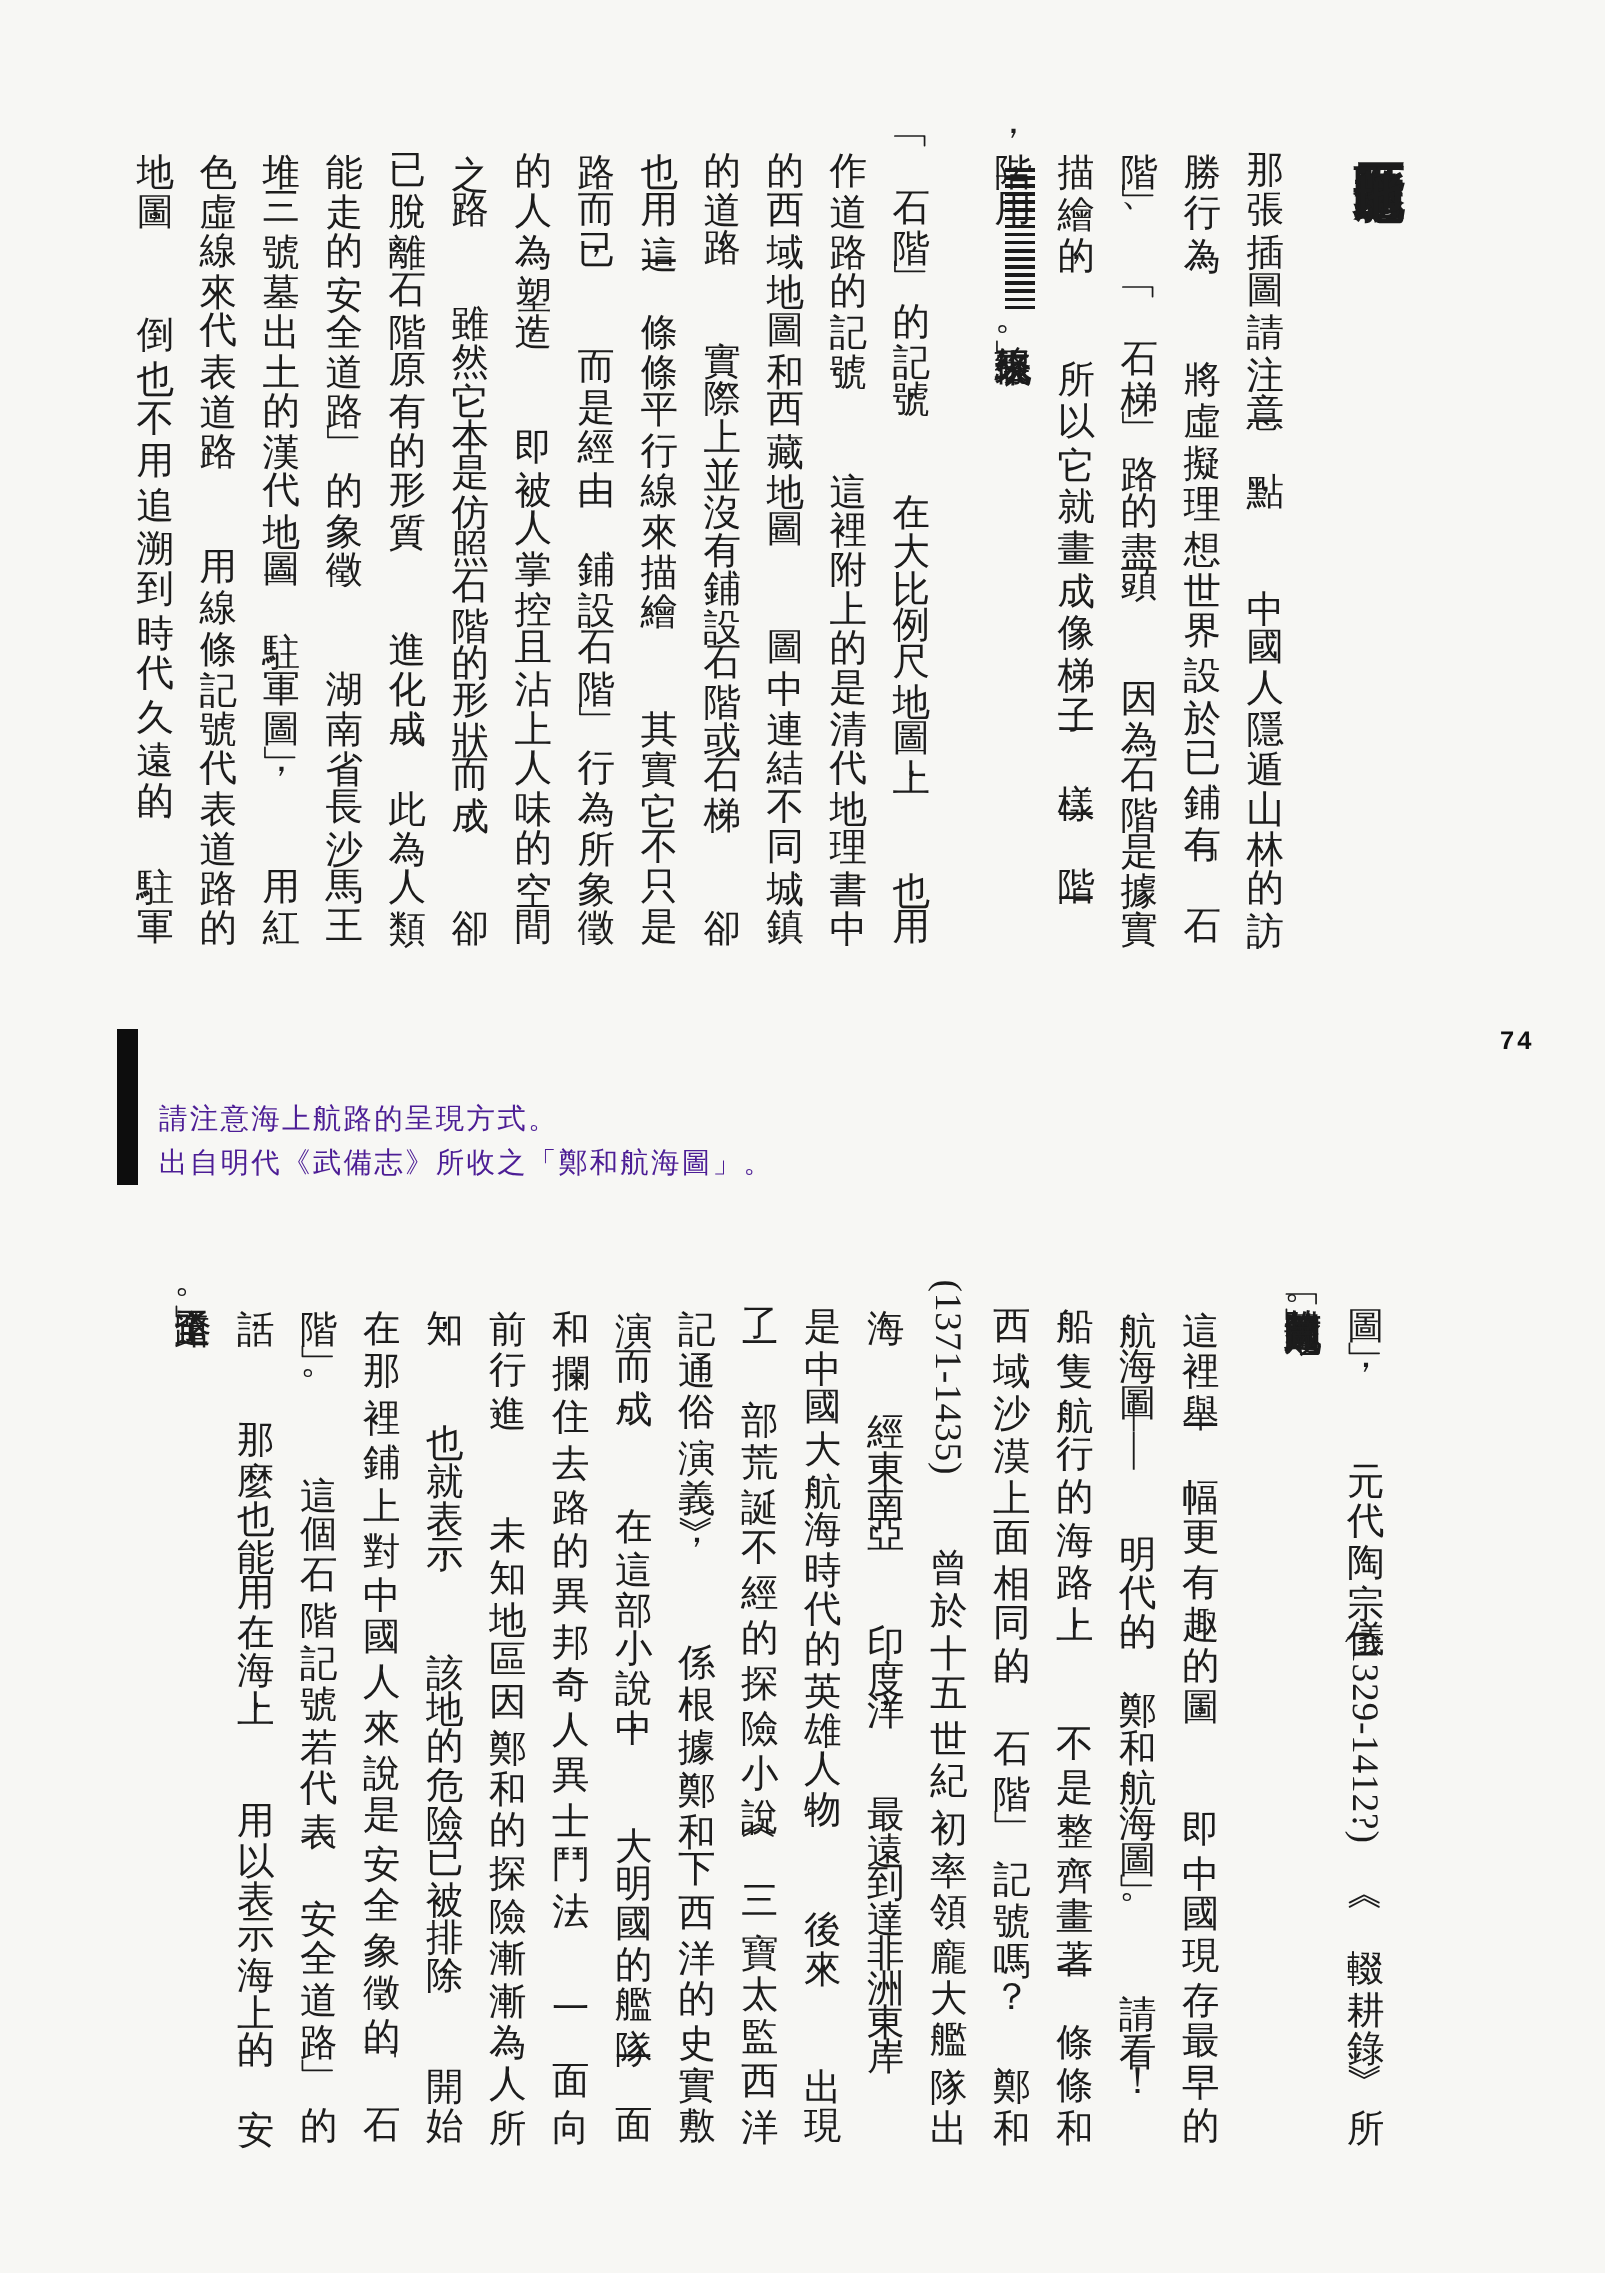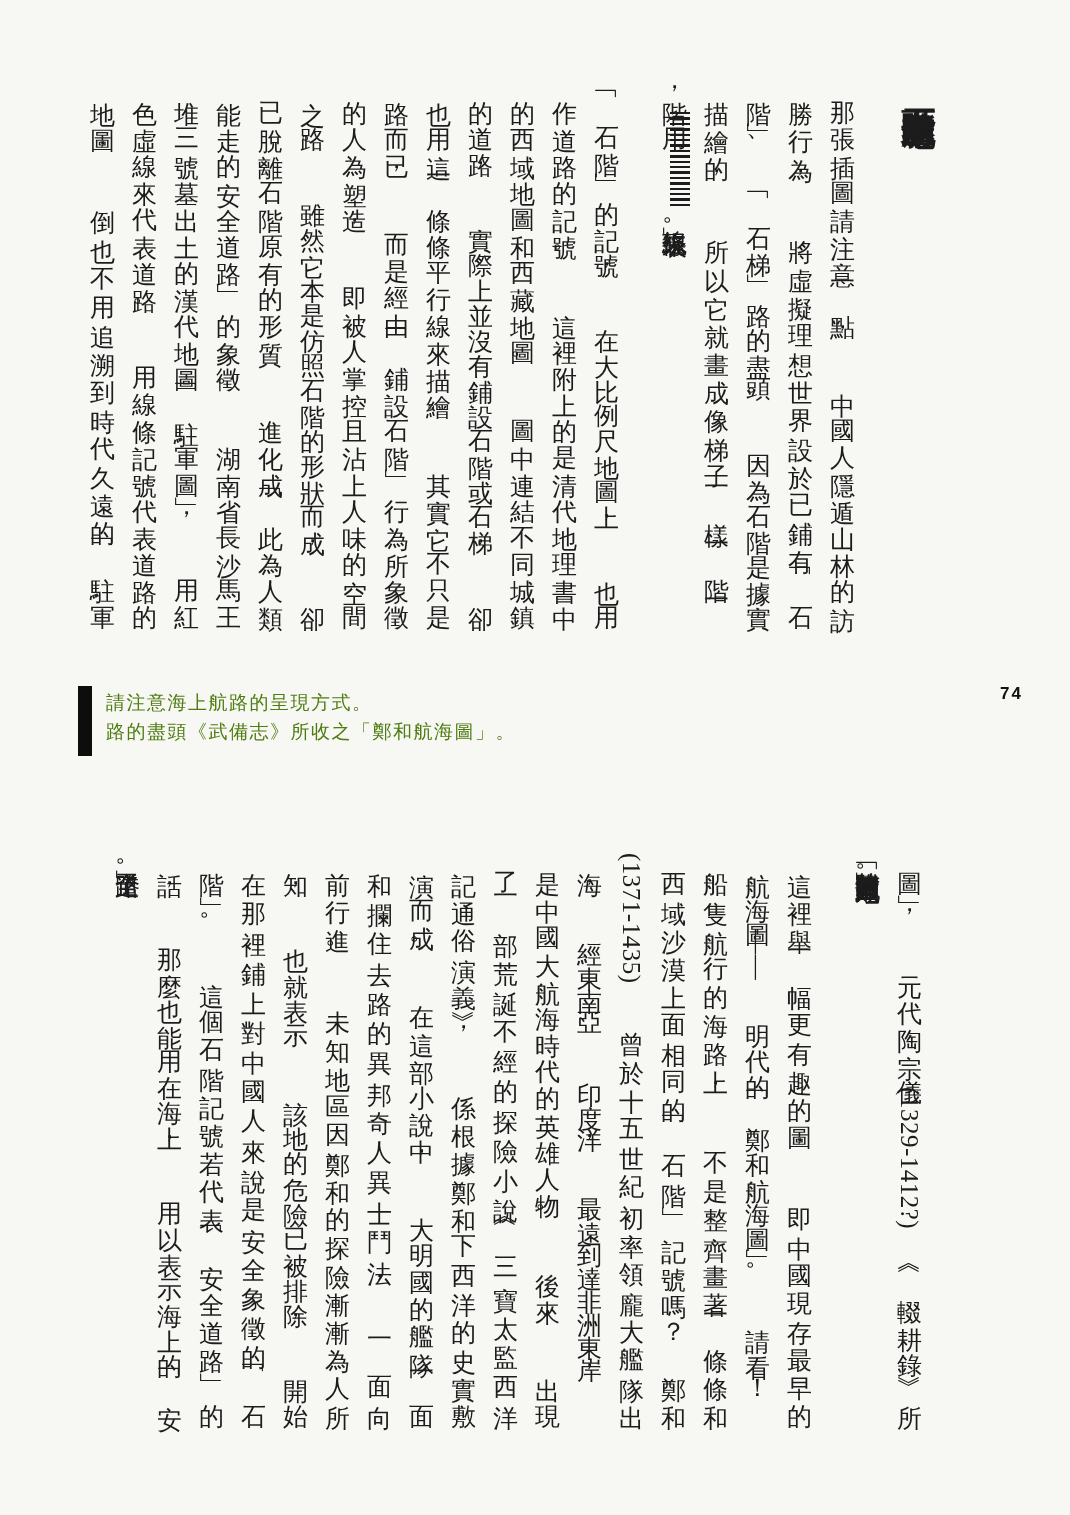--- a/index.html
+++ b/index.html
@@ -88,22 +88,23 @@
     width: 14px;
     background: #0d0d0d;
     margin-right: 14px;
     min-height: 70px;
   }
   .caption-lines {
     font-family: "Liberation Sans", sans-serif;
     font-size: 19px;
     line-height: 29px;
     letter-spacing: 1.5px;
-    color: #4d7c0f;
+    color: #4c1d95;
     padding-top: 2px;
+    margin-top: 44px;
   }
 
   .page-number {
     position: absolute;
     left: 1000px;
     top: 684px;
     font-family: "Liberation Sans", sans-serif;
     font-weight: bold;
     font-size: 17px;
     letter-spacing: 2px;
@@ -135,21 +136,21 @@
       <div class="vcol">能走的安全道路」的象徵。湖南省長沙馬王</div>
       <div class="vcol">堆三號墓出土的漢代地圖「駐軍圖」，用紅</div>
       <div class="vcol">色虛線來代表道路。用線條記號代表道路的</div>
       <div class="vcol">地圖，倒也不用追溯到時代久遠的「駐軍</div>
     </div>
 
   <div class="caption">
     <div class="caption-bar"></div>
     <div class="caption-lines">
       <div>請注意海上航路的呈現方式。</div>
-      <div>路的盡頭《武備志》所收之「鄭和航海圖」。</div>
+      <div>出自明代《武備志》所收之「鄭和航海圖」。</div>
     </div>
   </div>
 
   <div class="page-number">74</div>
 
   <div class="vblock" id="bottom-text">
 
   <div class="vcol">圖」，元代陶宗儀(1329-1412?)《輟耕錄》所</div>
       <div class="vcol short">附的「黃河源圖」即是此類地圖。</div>
       <div class="vcol para-gap">這裡舉一幅更有趣的圖，即中國現存最早的</div>

